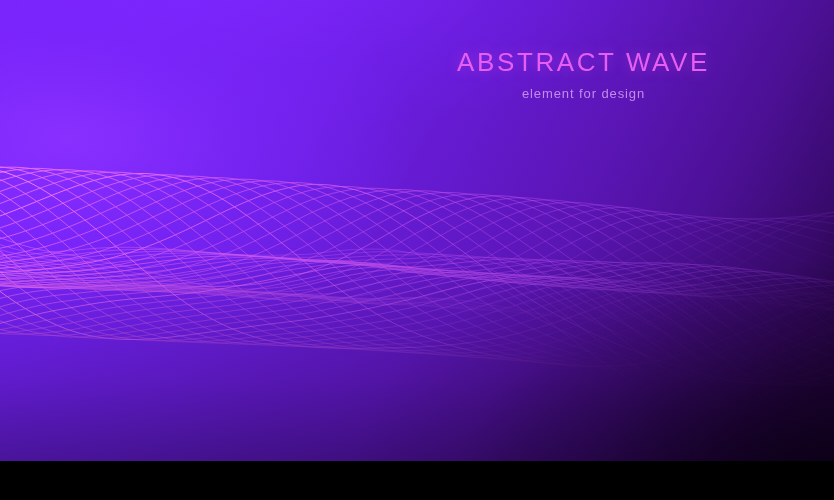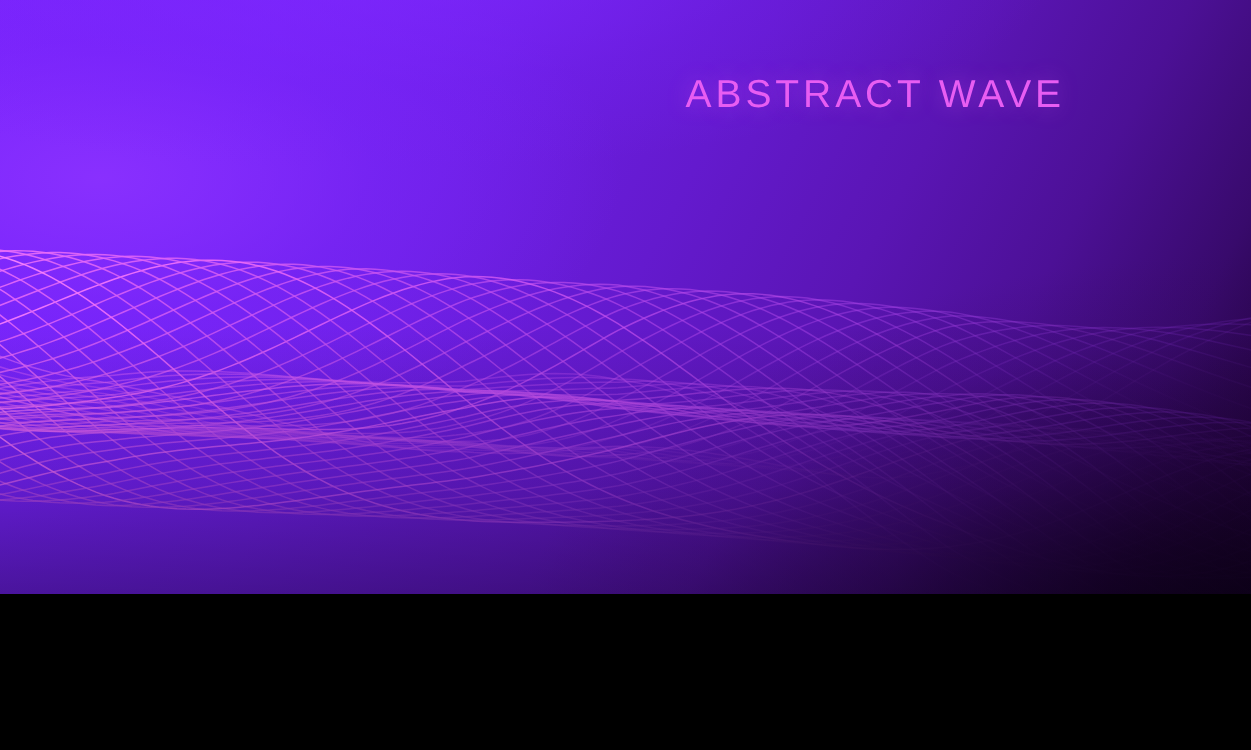--- a/index.html
+++ b/index.html
@@ -8,21 +8,21 @@
     padding: 0;
     background: #000;
   }
   body {
     font-family: "Liberation Sans", sans-serif;
   }
 
   #poster {
     position: relative;
     width: 834px;
-    height: 396px;
+    height: 461px;
     overflow: hidden;
     background: #7322f5;
   }
 
   
   .bg-base {
     position: absolute;
     inset: 0;
     background: linear-gradient(118deg,
         #7a24ff 0%,
@@ -201,15 +201,16 @@
         <path d="M-20.0 265.01 L-14.0 264.23 L-8.0 263.45 L-2.0 262.67 L4.0 261.90 L10.0 261.14 L16.0 260.39 L22.0 259.66 L28.0 258.94 L34.0 258.24 L40.0 257.58 L46.0 256.95 L52.0 256.37 L58.0 255.84 L64.0 255.37 L70.0 254.98 L76.0 254.31 L82.0 253.51 L88.0 252.78 L94.0 252.11 L100.0 251.51 L106.0 250.98 L112.0 250.52 L118.0 250.14 L124.0 249.84 L130.0 249.61 L136.0 249.46 L142.0 249.38 L148.0 249.38 L154.0 249.45 L160.0 249.58 L166.0 249.78 L172.0 250.04 L178.0 250.36 L184.0 250.72 L190.0 251.12 L196.0 251.56 L202.0 252.02 L208.0 252.50 L214.0 253.00 L220.0 253.49 L226.0 253.98 L232.0 254.46 L238.0 254.92 L244.0 255.36 L250.0 255.76 L256.0 256.12 L262.0 256.44 L268.0 256.71 L274.0 256.93 L280.0 257.11 L286.0 257.23 L292.0 257.31 L298.0 257.34 L304.0 257.33 L310.0 257.26 L316.0 256.67 L322.0 256.07 L328.0 255.47 L334.0 254.89 L340.0 254.32 L346.0 253.77 L352.0 253.26 L358.0 252.80 L364.0 252.40 L370.0 252.06 L376.0 251.82 L382.0 251.66 L388.0 251.63 L394.0 251.72 L400.0 251.96 L406.0 252.35 L412.0 252.74 L418.0 252.88 L424.0 253.19 L430.0 253.66 L436.0 254.32 L442.0 255.16 L448.0 256.20 L454.0 257.44 L460.0 258.88 L466.0 260.54 L472.0 262.40 L478.0 264.47 L484.0 266.76 L490.0 269.25 L496.0 271.95 L502.0 274.85 L508.0 277.95 L514.0 281.23 L520.0 284.69 L526.0 288.33 L532.0 292.11 L538.0 296.05 L544.0 300.11 L550.0 304.30 L556.0 308.58 L562.0 312.95 L568.0 317.39 L574.0 321.88 L580.0 326.41 L586.0 330.96 L592.0 335.52 L598.0 340.06 L604.0 344.57 L610.0 349.04 L616.0 353.46 L622.0 357.80 L628.0 362.07 L634.0 366.02 L640.0 369.53 L646.0 372.96 L652.0 376.29 L658.0 379.51 L664.0 382.62 L670.0 385.61 L676.0 388.46 L682.0 391.18 L688.0 393.76 L694.0 396.20 L700.0 398.50 L706.0 400.66 L712.0 402.69 L718.0 404.57 L724.0 406.33 L730.0 407.96 L736.0 409.48 L742.0 410.88 L748.0 412.18 L754.0 413.38 L760.0 414.49 L766.0 415.52 L772.0 416.49 L778.0 417.39 L784.0 418.24 L790.0 419.04 L796.0 419.81 L802.0 420.55 L808.0 421.27 L814.0 421.97 L820.0 422.66 L826.0 423.34 L832.0 424.03 L838.0 424.71 L844.0 425.40 L850.0 426.09" stroke="url(#strandGrad)" stroke-width="1" opacity="0.507"></path>
         <path d="M-20.0 262.07 L-14.0 261.09 L-8.0 260.12 L-2.0 259.16 L4.0 258.21 L10.0 257.29 L16.0 256.39 L22.0 255.52 L28.0 254.70 L34.0 253.92 L40.0 253.20 L46.0 252.55 L52.0 251.97 L58.0 251.47 L64.0 251.06 L70.0 250.75 L76.0 250.19 L82.0 249.52 L88.0 248.93 L94.0 248.44 L100.0 248.03 L106.0 247.72 L112.0 247.49 L118.0 247.35 L124.0 247.29 L130.0 247.31 L136.0 247.42 L142.0 247.59 L148.0 247.83 L154.0 248.13 L160.0 248.49 L166.0 248.89 L172.0 249.34 L178.0 249.81 L184.0 250.31 L190.0 250.82 L196.0 251.34 L202.0 251.85 L208.0 252.35 L214.0 252.83 L220.0 253.29 L226.0 253.70 L232.0 254.08 L238.0 254.41 L244.0 254.68 L250.0 254.90 L256.0 255.06 L262.0 255.16 L268.0 255.21 L274.0 255.19 L280.0 255.13 L286.0 255.01 L292.0 254.85 L298.0 254.65 L304.0 254.43 L310.0 254.18 L316.0 253.40 L322.0 252.65 L328.0 251.95 L334.0 251.29 L340.0 250.69 L346.0 250.16 L352.0 249.72 L358.0 249.39 L364.0 249.16 L370.0 249.07 L376.0 249.12 L382.0 249.33 L388.0 249.72 L394.0 250.29 L400.0 251.07 L406.0 252.06 L412.0 253.10 L418.0 253.93 L424.0 254.96 L430.0 256.21 L436.0 257.68 L442.0 259.37 L448.0 261.29 L454.0 263.42 L460.0 265.78 L466.0 268.35 L472.0 271.14 L478.0 274.13 L484.0 277.33 L490.0 280.71 L496.0 284.28 L502.0 288.02 L508.0 291.91 L514.0 295.95 L520.0 300.12 L526.0 304.40 L532.0 308.78 L538.0 313.24 L544.0 317.77 L550.0 322.34 L556.0 326.94 L562.0 331.54 L568.0 336.14 L574.0 340.72 L580.0 345.25 L586.0 349.72 L592.0 354.12 L598.0 358.43 L604.0 362.64 L610.0 366.74 L616.0 370.72 L622.0 374.56 L628.0 378.26 L634.0 381.59 L640.0 384.42 L646.0 387.12 L652.0 389.68 L658.0 392.11 L664.0 394.40 L670.0 396.54 L676.0 398.53 L682.0 400.39 L688.0 402.09 L694.0 403.66 L700.0 405.10 L706.0 406.40 L712.0 407.58 L718.0 408.65 L724.0 409.61 L730.0 410.46 L736.0 411.23 L742.0 411.91 L748.0 412.52 L754.0 413.07 L760.0 413.56 L766.0 414.00 L772.0 414.41 L778.0 414.79 L784.0 415.15 L790.0 415.49 L796.0 415.82 L802.0 416.15 L808.0 416.49 L814.0 416.83 L820.0 417.17 L826.0 417.53 L832.0 417.90 L838.0 418.28 L844.0 418.67 L850.0 419.07" stroke="url(#strandGrad)" stroke-width="1" opacity="0.483"></path>
       </g>
   </svg>
 
   <div class="bg-dark-br"></div>
   <div class="bg-dark-bottom"></div>
 
   <div class="text-block">
     <h1 class="title">ABSTRACT WAVE</h1>
+    <p class="subtitle">element for design</p>
   </div>
 
 </div>
 
 </body></html>

